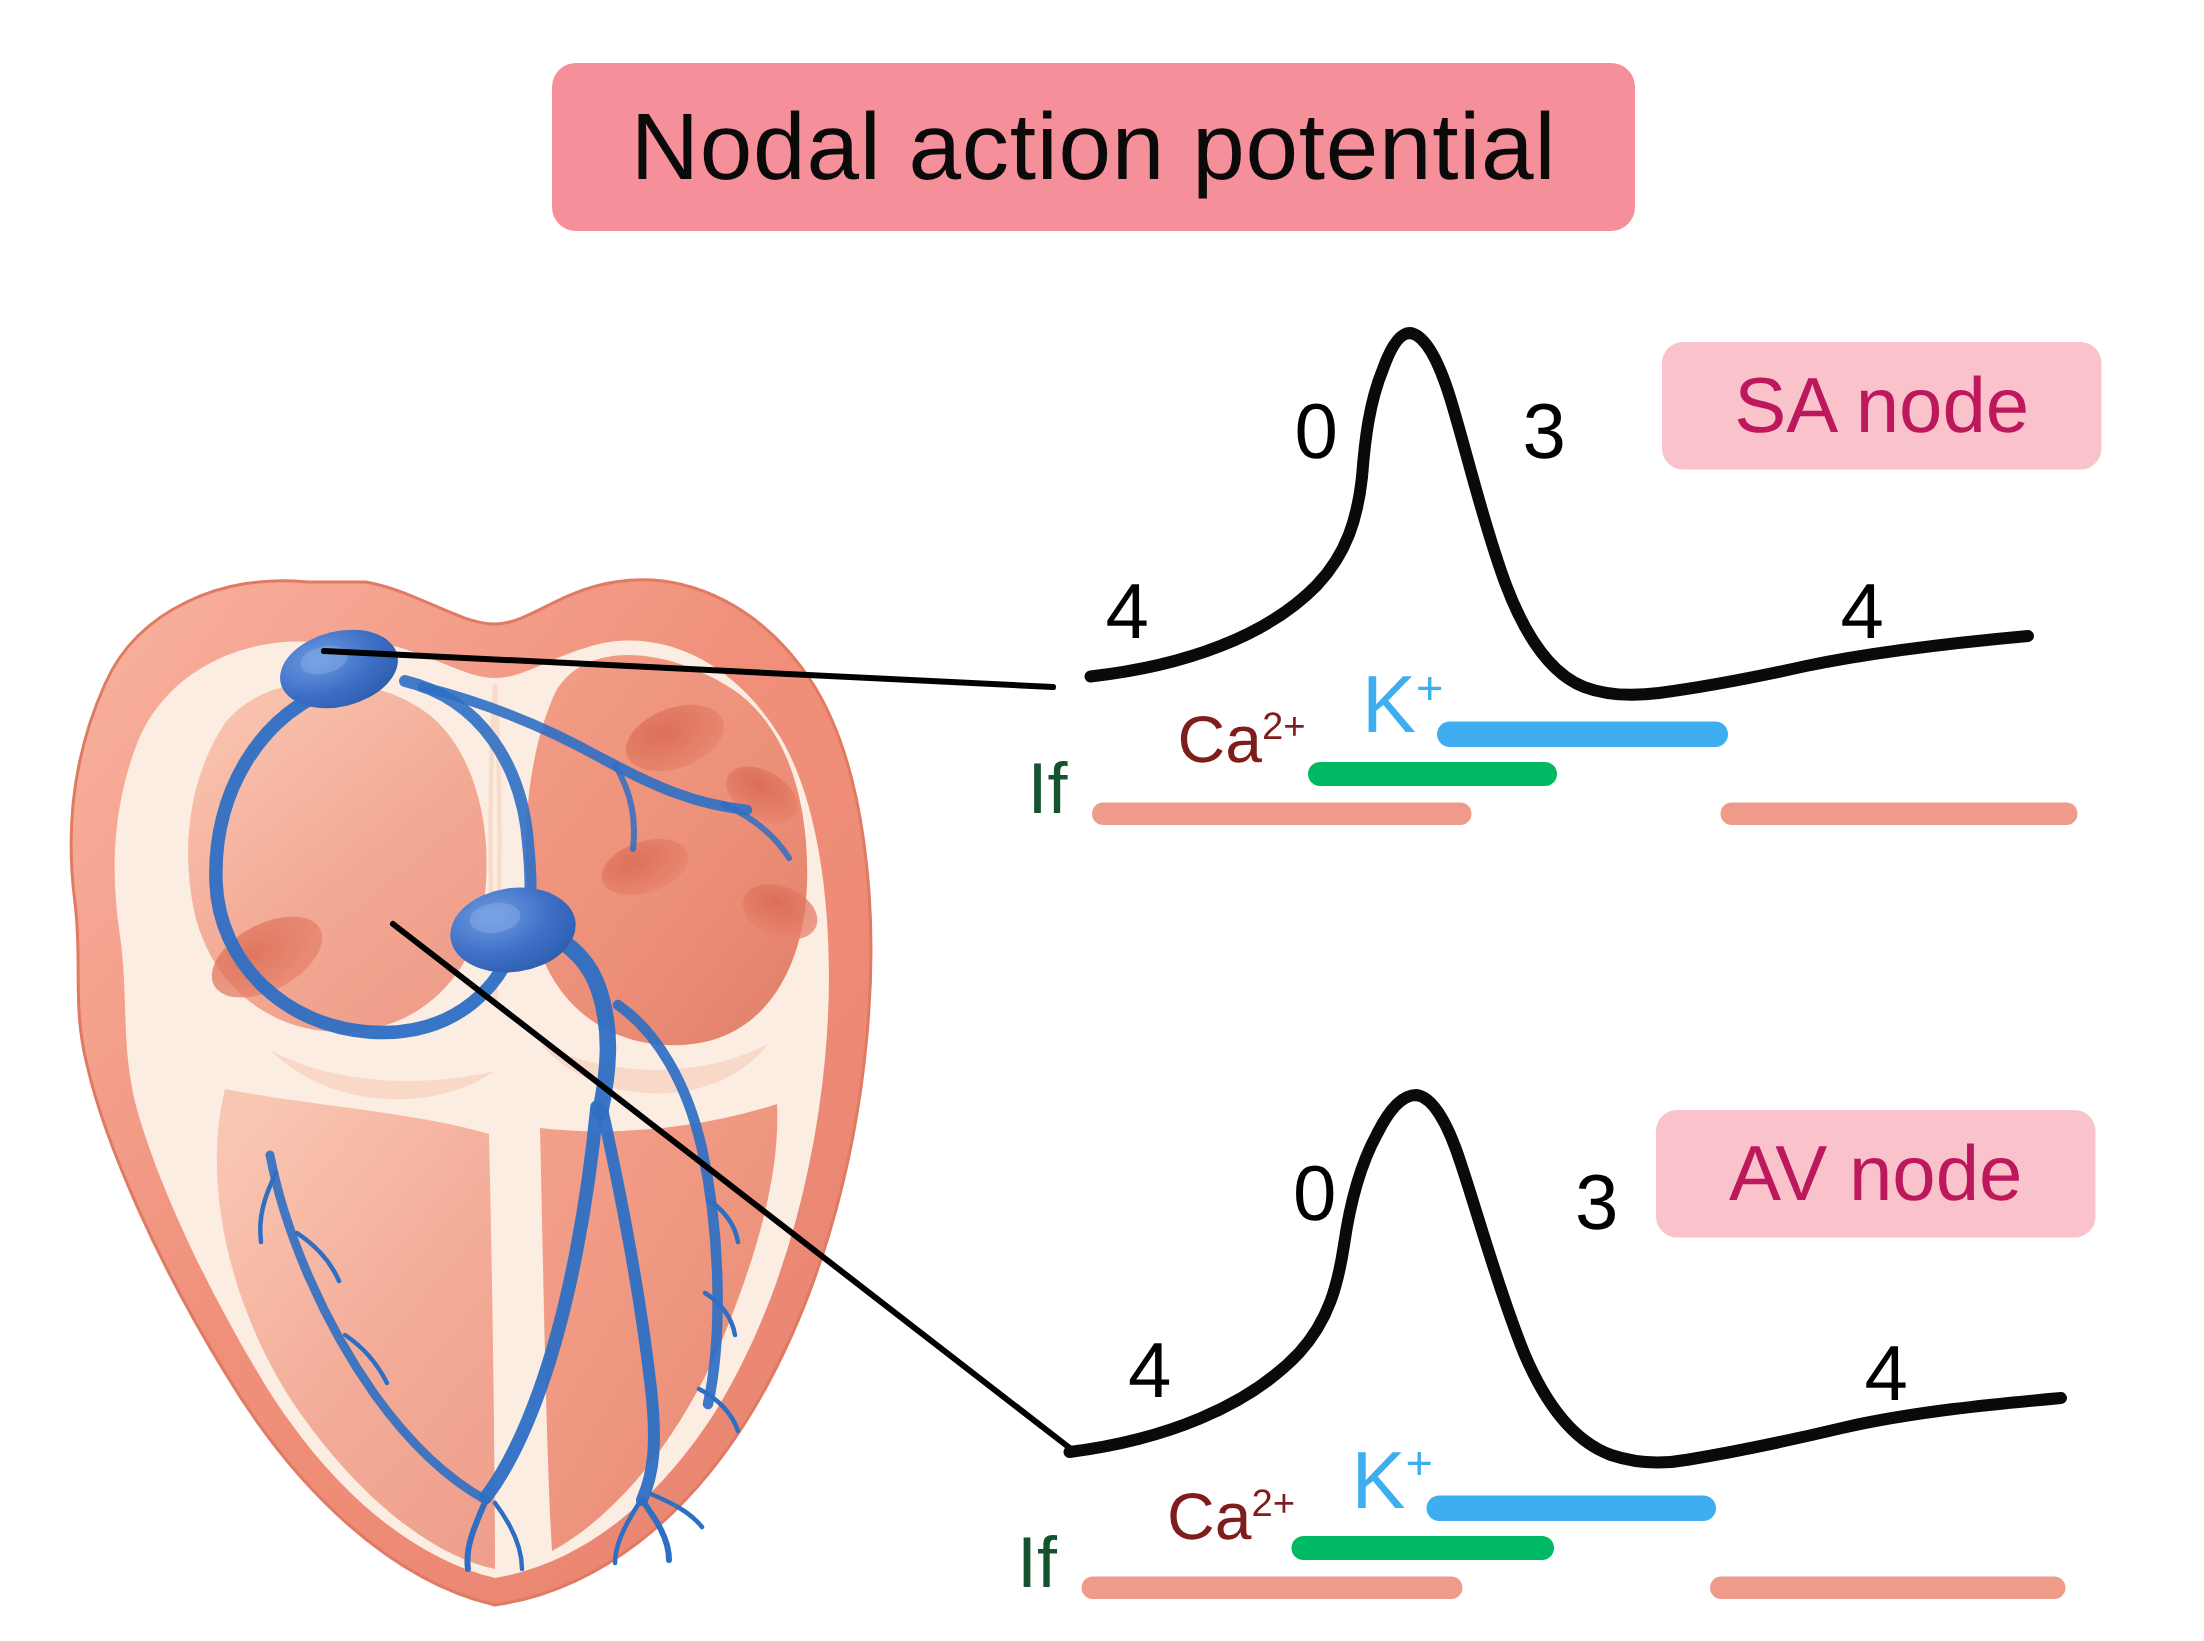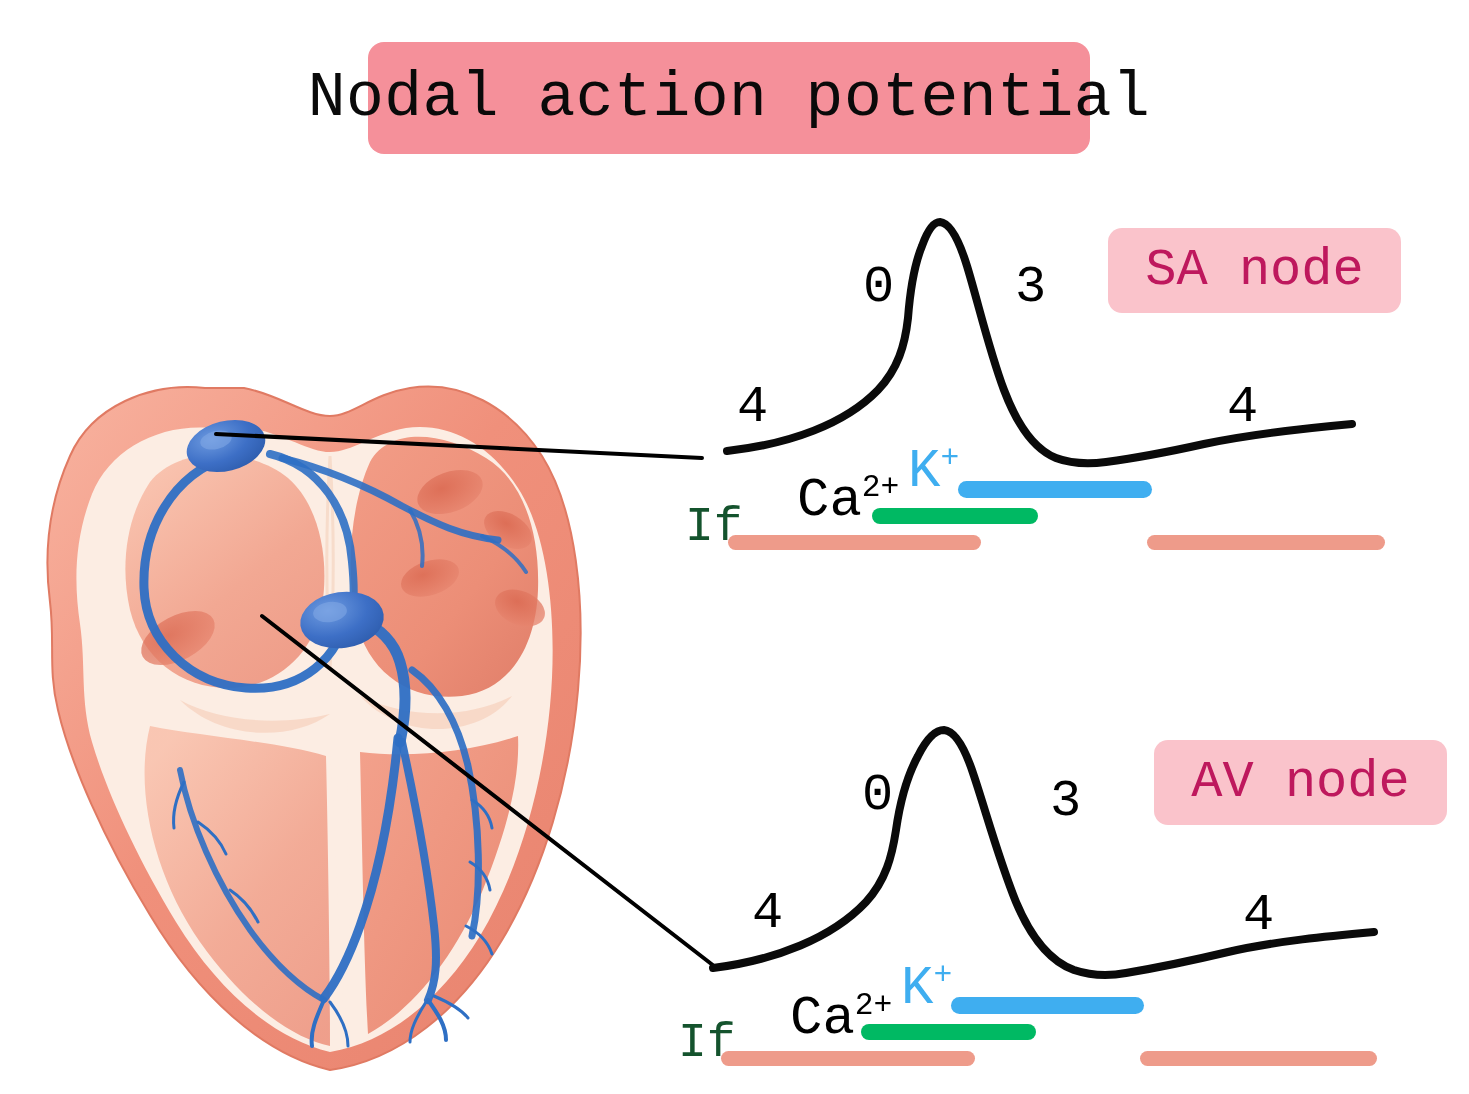--- a/index.html
+++ b/index.html
@@ -12,21 +12,20 @@
     height: 1094px;
     position: relative;
     overflow: hidden;
     font-family: "Liberation Sans", sans-serif;
   }
   .stage {
     position: absolute;
     left: 0; top: 0;
     width: 1469px;
     height: 1094px;
-    font-family: Liberation Mono, monospace;
   }
   
   #title-banner {
     position: absolute;
     left: 368px;
     top: 42px;
     width: 722px;
     height: 112px;
     background: #F5909A;
     border-radius: 16px;
@@ -50,38 +49,38 @@
     align-items: center;
     justify-content: center;
   }
   .node-banner span {
     font-size: 52px;
     color: #be185d;
     white-space: nowrap;
     line-height: 1;
   }
   #sa-banner { left: 1108px; top: 228px; width: 293px; height: 85px; }
-  #av-banner { left: 1154px; top: 740px; width: 293px; height: 85px; }
+  #av-banner { left: 1104px; top: 740px; width: 293px; height: 85px; }
 
   
   .phase-label {
     position: absolute;
     font-size: 52px;
     color: #000000;
     line-height: 1;
     white-space: nowrap;
   }
   
   .ion-label {
     position: absolute;
     line-height: 1;
     white-space: nowrap;
   }
   .ion-if   { font-size: 48px; color: #14532d; }
-  .ion-ca   { font-size: 54px; color: #000000; margin-left: 12px; }
+  .ion-ca   { font-size: 44px; color: #7f1d1d; }
   .ion-k    { font-size: 54px; color: #3FAEF0; }
   .ion-label sup { font-size: 0.58em; vertical-align: super; }
 
   
   .ion-bar {
     position: absolute;
     border-radius: 9px;
   }
   .bar-if { background: #EE9B8A; height: 15px; }
   .bar-ca { background: #00B963; height: 16px; }

